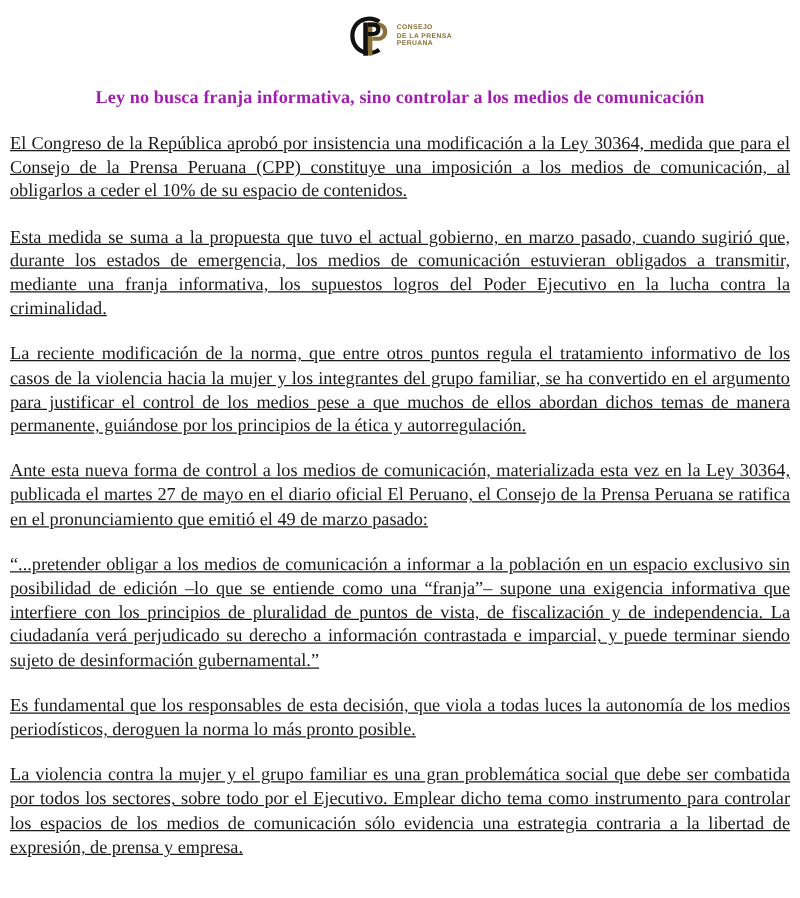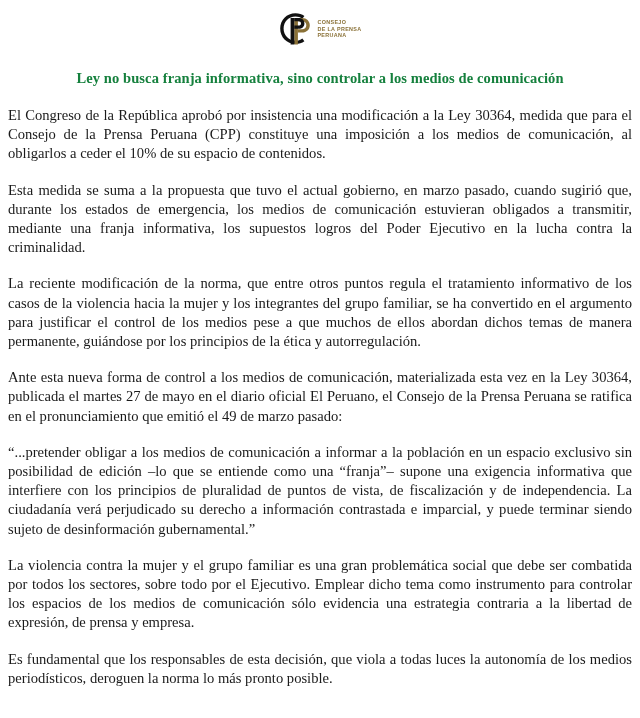--- a/index.html
+++ b/index.html
@@ -58,35 +58,36 @@
     white-space: nowrap;
   }
 
   
   .title {
     margin: 18px 0 0 0;
     text-align: center;
     font-size: 14.5px;
     font-weight: bold;
     letter-spacing: 0.1px;
-    color: #15803d;
+    color: #a21caf;
   }
 
   
   .body-copy {
     margin-top: 19px;
   }
   .body-copy p {
     margin: 0 0 17px 0;
     text-align: justify;
     text-justify: inter-word;
     font-size: 14.6px;
     line-height: 19.2px;
     color: #1a1a1a;
     hyphens: none;
+    text-decoration: underline;
   }
   .body-copy p:last-child {
     margin-bottom: 0;
   }
 </style>
 </head>
 <body>
 
 <div class="page">
 
@@ -114,17 +115,17 @@
   </div>
 
   <h1 class="title">Ley no busca franja informativa, sino controlar a los medios de comunicación</h1>
 
   <div class="body-copy">
     <p>El Congreso de la República aprobó por insistencia una modificación a la Ley 30364, medida que para el Consejo de la Prensa Peruana (CPP) constituye una imposición a los medios de comunicación, al obligarlos a ceder el 10% de su espacio de contenidos.</p>
     <p>Esta medida se suma a la propuesta que tuvo el actual gobierno, en marzo pasado, cuando sugirió que, durante los estados de emergencia, los medios de comunicación estuvieran obligados a transmitir, mediante una franja informativa, los supuestos logros del Poder Ejecutivo en la lucha contra la criminalidad.</p>
     <p>La reciente modificación de la norma, que entre otros puntos regula el tratamiento informativo de los casos de la violencia hacia la mujer y los integrantes del grupo familiar, se ha convertido en el argumento para justificar el control de los medios pese a que muchos de ellos abordan dichos temas de manera permanente, guiándose por los principios de la ética y autorregulación.</p>
     <p>Ante esta nueva forma de control a los medios de comunicación, materializada esta vez en la Ley 30364, publicada el martes 27 de mayo en el diario oficial El Peruano, el Consejo de la Prensa Peruana se ratifica en el pronunciamiento que emitió el 49 de marzo pasado:</p>
     <p>“...pretender obligar a los medios de comunicación a informar a la población en un espacio exclusivo sin posibilidad de edición –lo que se entiende como una “franja”– supone una exigencia informativa que interfiere con los principios de pluralidad de puntos de vista, de fiscalización y de independencia. La ciudadanía verá perjudicado su derecho a información contrastada e imparcial, y puede terminar siendo sujeto de desinformación gubernamental.”</p>
+    <p>Es fundamental que los responsables de esta decisión, que viola a todas luces la autonomía de los medios periodísticos,  deroguen la norma lo más pronto posible.</p>
     <p>La violencia contra la mujer y el grupo familiar es una gran problemática social que debe ser combatida por todos los sectores, sobre todo por el Ejecutivo. Emplear dicho tema como instrumento para controlar los espacios de los medios de comunicación sólo evidencia una estrategia contraria a la libertad de expresión, de prensa y empresa.</p>
-    <p>Es fundamental que los responsables de esta decisión, que viola a todas luces la autonomía de los medios periodísticos,  deroguen la norma lo más pronto posible.</p>
   </div>
 
 </div>
 
 </body></html>

